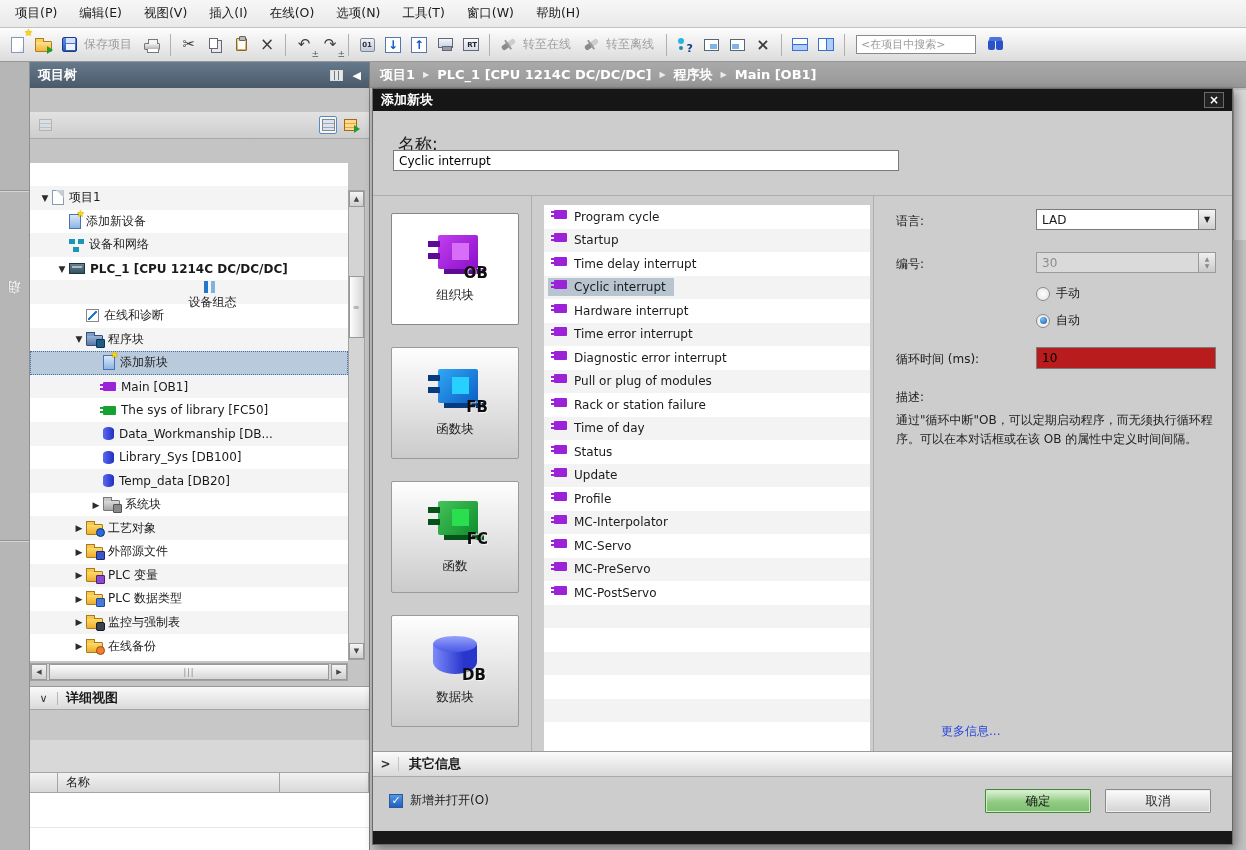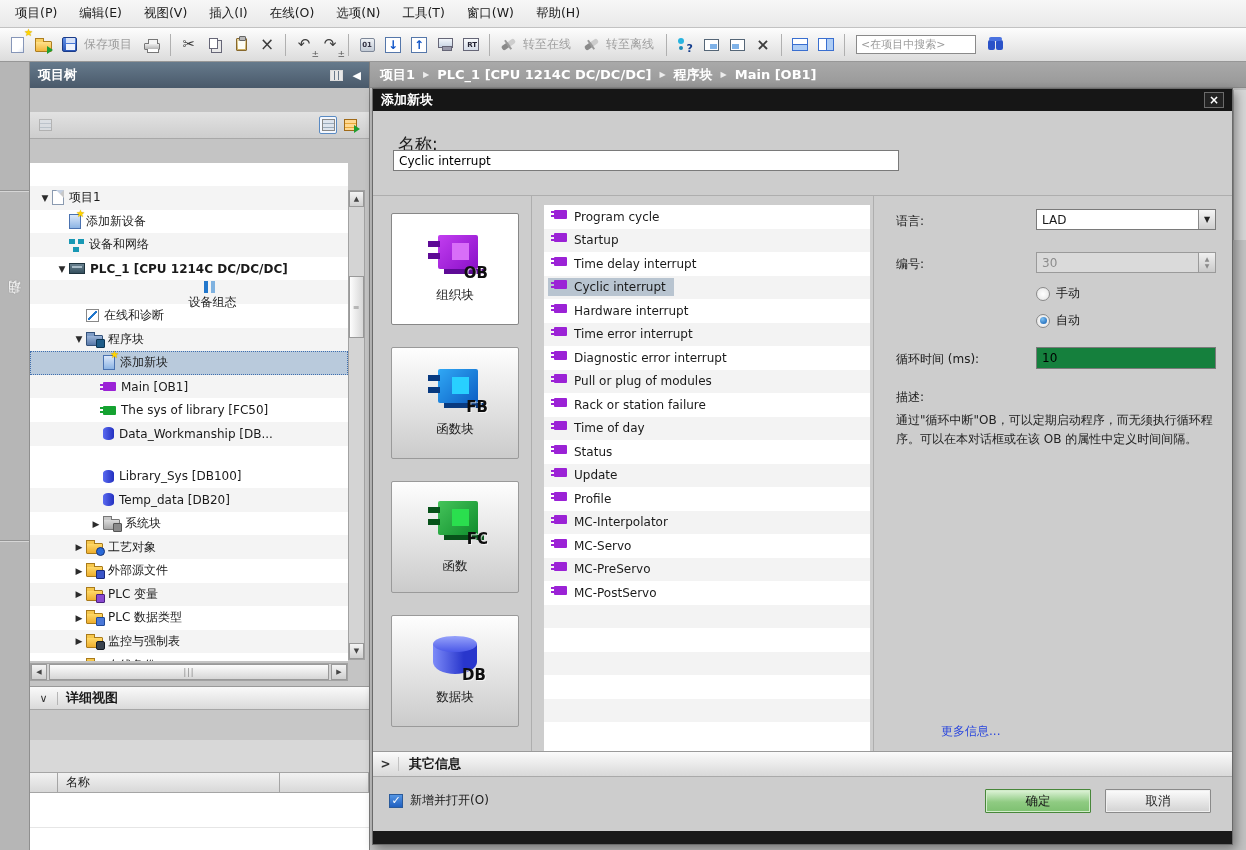--- a/index.html
+++ b/index.html
@@ -202,21 +202,21 @@
 .frm-label{position:absolute;left:523px;font-size:12px}
 .frm-field{position:absolute;left:663px;width:180px}
 .selectbox{height:21px;border:1px solid #7a7a7a;background:#fff;display:flex;align-items:center}
 .selectbox .val{flex:1;padding-left:5px;font-size:12px}
 .selectbox .drop{width:17px;height:100%;background:linear-gradient(#f5f5f5,#cfcfcf);border-left:1px solid #8a8a8a;
   display:flex;align-items:center;justify-content:center;font-size:8px;color:#222}
 .spinbox{height:21px;border:1px solid #9a9a9a;background:#dadada;display:flex;align-items:center}
 .spinbox .val{flex:1;padding-left:5px;font-size:12px;color:#8c8c8c}
 .spinbox .ud{width:17px;height:100%;background:linear-gradient(#f0f0f0,#cacaca);border-left:1px solid #9a9a9a;
   display:flex;flex-direction:column;align-items:center;justify-content:center;font-size:6px;color:#8a8a8a;line-height:1.1}
-.textinput{height:22px;border:1px solid #7a7a7a;background:#15803d;font-size:12px;padding:0 5px;width:180px;font-family:inherit}
+.textinput{height:22px;border:1px solid #7a7a7a;background:#b91c1c;font-size:12px;padding:0 5px;width:180px;font-family:inherit}
 .radio{width:14px;height:14px;border-radius:50%;background:radial-gradient(#fff,#e2e2e2);border:1px solid #8a8a8a;
   display:inline-block;position:relative;vertical-align:-3px;margin-right:6px}
 .radio.checked::after{content:'';position:absolute;inset:2.5px;border-radius:50%;background:radial-gradient(circle at 35% 30%,#7cc0f2,#0f5bb0)}
 .radio-row{position:absolute;left:663px;font-size:12px;display:flex;align-items:center}
 .desc-text{position:absolute;left:523px;top:322px;width:322px;font-size:12px;line-height:1.55;color:#222}
 .more-info{position:absolute;left:568px;top:634px;color:#2a46dd;font-size:12px;cursor:pointer}
 .addinfo-bar{position:absolute;left:0;top:662px;width:100%;height:26px;background:linear-gradient(#fbfbfb,#d9d9d9);
   border-top:1px solid #9a9a9a;border-bottom:1px solid #aaa;display:flex;align-items:center}
 .addinfo-chev{width:26px;text-align:center;font-weight:bold;color:#333;font-size:12px;border-right:1px solid #c2c2c2}
 .addinfo-label{font-weight:bold;font-size:13px;padding-left:10px}
@@ -410,21 +410,21 @@
         <div class="tree-row" style="padding-left: 59px;">
           <span class="expander"></span>
           <span class="mb fc-block-icon"></span>
           <span class="tlabel">The sys of library [FC50]</span>
         </div>
         <div class="tree-row" style="padding-left: 59px;">
           <span class="expander"></span>
           <span class="tico db-block-icon"></span>
           <span class="tlabel">Data_Workmanship [DB...</span>
         </div>
-        <div class="tree-row" style="padding-left: 59px; margin-top: 19px;">
+        <div class="tree-row" style="padding-left: 59px;">
           <span class="expander"></span>
           <span class="tico db-block-icon"></span>
           <span class="tlabel">Library_Sys [DB100]</span>
         </div>
         <div class="tree-row" style="padding-left: 59px;">
           <span class="expander"></span>
           <span class="tico db-block-icon"></span>
           <span class="tlabel">Temp_data [DB20]</span>
         </div>
         <div class="tree-row" style="padding-left: 59px;">

